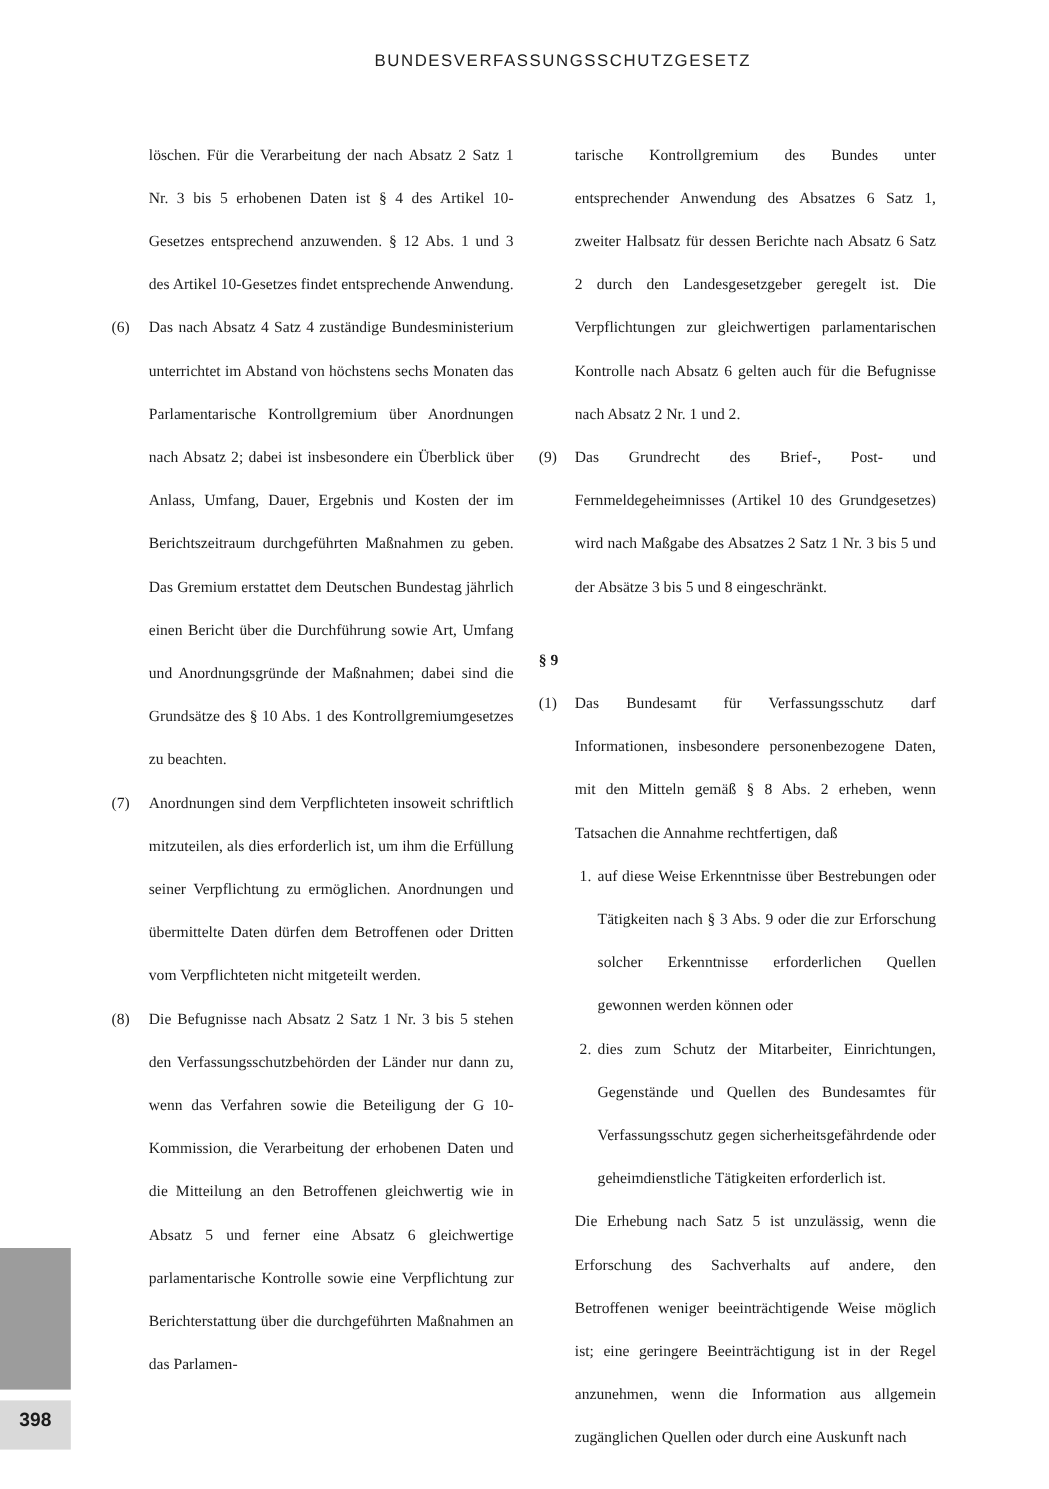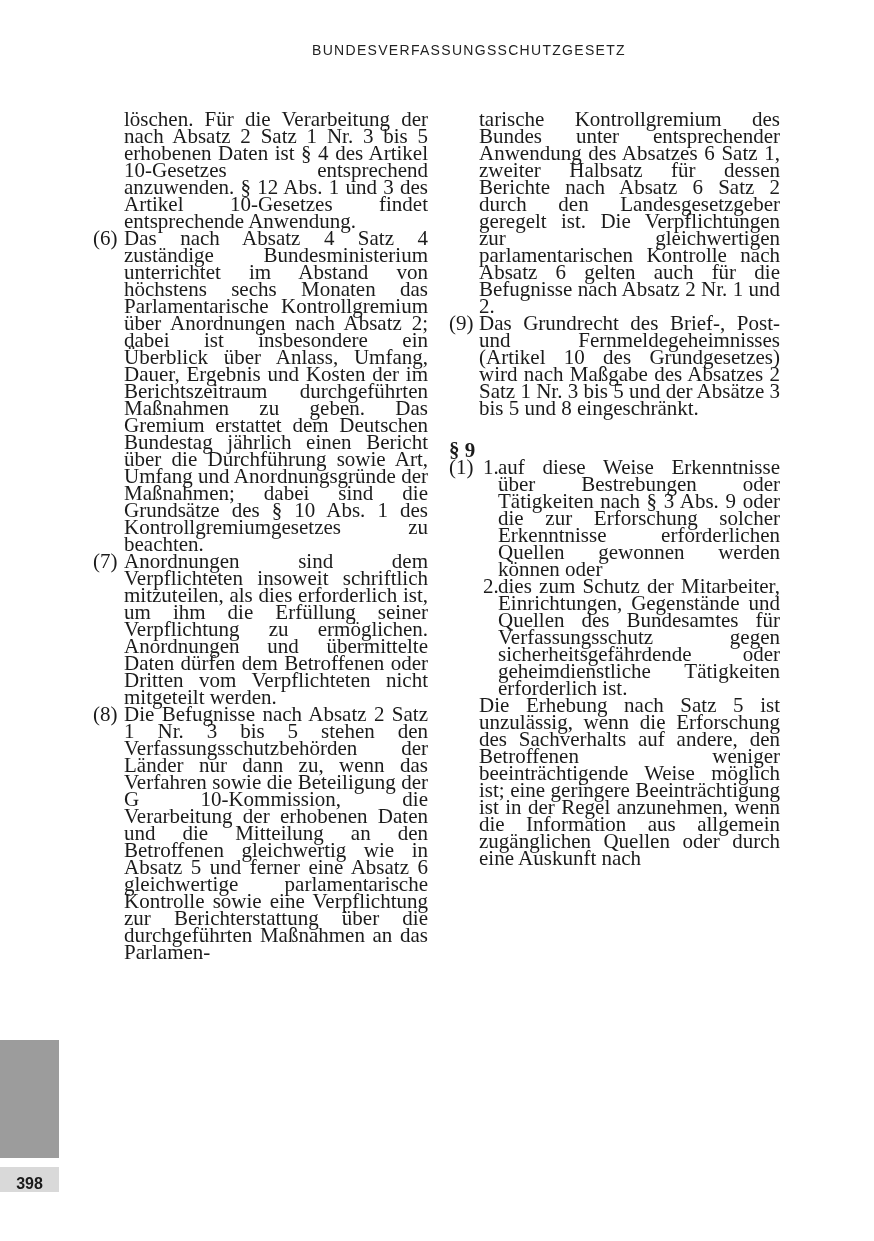--- a/index.html
+++ b/index.html
@@ -31,22 +31,22 @@
     padding-left: 32px;
   }
   .columns {
     position: absolute;
     top: 111px;
     left: 93px;
     display: flex;
     gap: 21px;
   }
   .col {
-    font-size: 21px;
-    line-height: 17px;
+    font-size: 13px;
+    line-height: 36px;
     text-align: justify;
     hyphens: auto;
   }
   .col-left  { width: 335px; }
   .col-right { width: 331px; }
   .para {
     position: relative;
     margin-left: 31px;
   }
   .col-right .para { margin-left: 30px; }
@@ -77,21 +77,21 @@
     top: 1040px;
     width: 59px;
     height: 118px;
     background: #9c9c9c;
   }
   .page-num-box {
     position: absolute;
     left: 0;
     top: 1167px;
     width: 59px;
-    height: 25px;
+    height: 41px;
     background: #d9d9d9;
     text-align: center;
     line-height: 33px;
     font-family: "Liberation Sans", "DejaVu Sans", sans-serif;
     font-size: 16px;
     font-weight: bold;
     color: #1a1a1a;
   }
 </style>
 </head>
@@ -131,20 +131,21 @@
         <span class="pnum">(9)</span>
         <span>Das Grundrecht des Brief-, Post- und Fernmeldegeheimnisses (Artikel 10 des Grundgesetzes) wird nach Maßgabe des Absatzes 2 Satz 1 Nr. 3 bis 5 und der Absätze 3 bis 5 und 8 eingeschränkt.</span>
       </div>
 
       <div class="section-head">
         <div>§ 9</div>
       </div>
 
       <div class="para">
         <span class="pnum">(1)</span>
+        <span>Das Bundesamt für Verfassungsschutz darf Informationen, insbesondere personenbezogene Daten, mit den Mitteln gemäß § 8 Abs. 2 erheben, wenn Tatsachen die Annahme rechtfertigen, daß</span>
         <div class="list-item">
           <span class="lnum">1.</span>
           <span>auf diese Weise Erkenntnisse über Bestrebungen oder Tätigkeiten nach § 3 Abs. 9 oder die zur Erforschung solcher Erkenntnisse erforderlichen Quellen gewonnen werden können oder</span>
         </div>
         <div class="list-item">
           <span class="lnum">2.</span>
           <span>dies zum Schutz der Mitarbeiter, Einrichtungen, Gegenstände und Quellen des Bundesamtes für Verfassungsschutz gegen sicherheitsgefährdende oder geheimdienstliche Tätigkeiten erforderlich ist.</span>
         </div>
         <div>Die Erhebung nach Satz 5 ist unzulässig, wenn die Erforschung des Sachverhalts auf andere, den Betroffenen weniger beeinträchtigende Weise möglich ist; eine geringere Beeinträchtigung ist in der Regel anzunehmen, wenn die Information aus allgemein zugänglichen Quellen oder durch eine Auskunft nach</div>
       </div>

